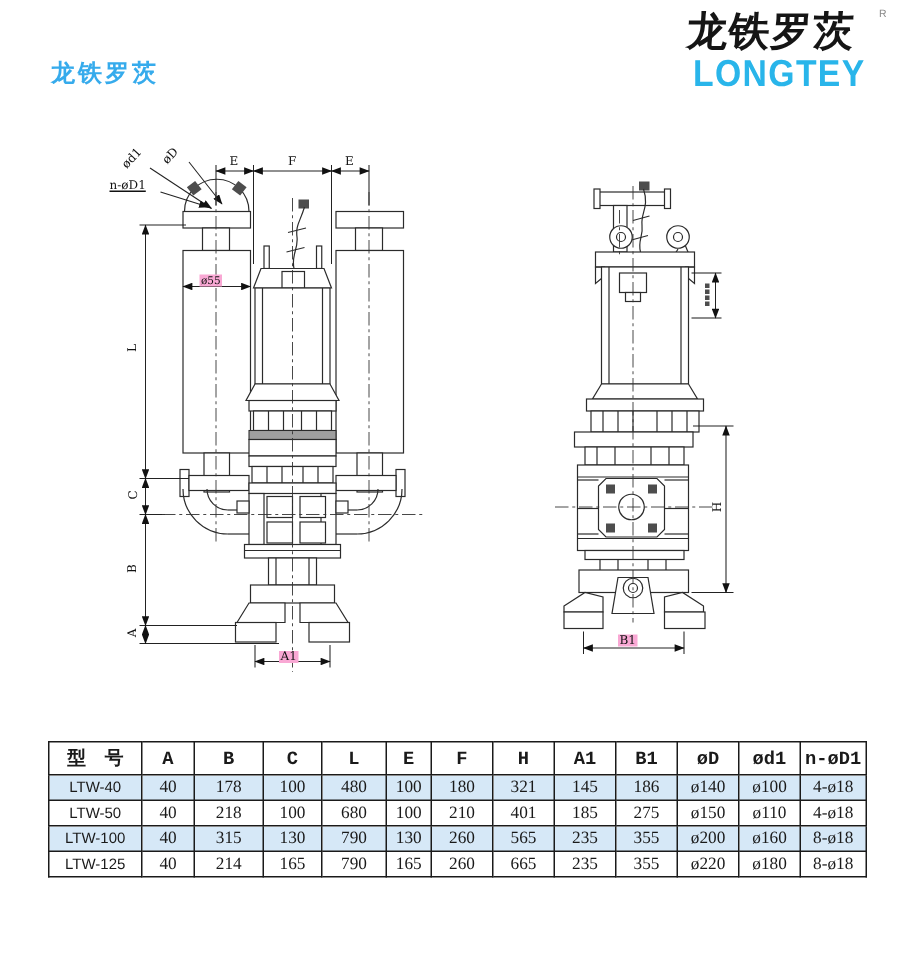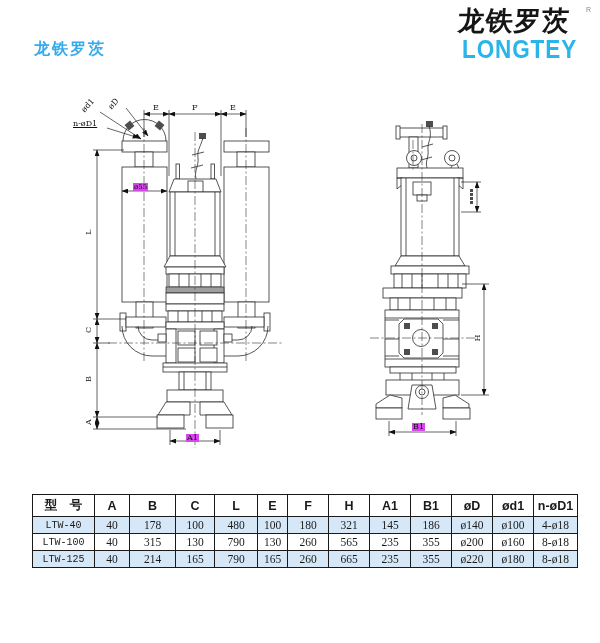--- a/index.html
+++ b/index.html
@@ -25,30 +25,30 @@
   .gray{fill:#9f9f9f;stroke:#2b2b2b;stroke-width:.7;}
   .cl{stroke:#333;stroke-width:.6;fill:none;stroke-dasharray:9 2.5 2 2.5;}
   .dm{stroke:#222;stroke-width:.7;fill:none;}
 
   
   .dim{position:absolute;font-family:"DejaVu Serif",serif;font-size:8px;color:#111;
        white-space:nowrap;line-height:8px;}
   .rot{transform:rotate(-90deg);transform-origin:center;}
   .sl{transform:rotate(-47deg);transform-origin:left bottom;}
   .ul{text-decoration:underline;}
-  .bg{background:#d946ef;padding:0 1px;}
+  .bg{background:#f9a8d4;padding:0 1px;}
   .tiny{font-size:7px;}
 
   
   table{position:absolute;left:32px;top:494px;border-collapse:collapse;table-layout:fixed;
         width:545px;}
   th,td{border:1px solid #1a1a1a;text-align:center;padding:0;overflow:hidden;}
-  thead th{height:21px;font-size:12.5px;font-weight:bold;font-family:Liberation Sans, sans-serif;}
+  thead th{height:21px;font-size:12.5px;font-weight:bold;font-family:Liberation Mono, monospace;}
   tbody td{height:16px;font-size:11.5px;font-family:"Liberation Serif",serif;}
-  td.model{font-family:Liberation Mono, monospace;font-size:10px;margin-left:36px;}
+  td.model{font-family:Liberation Sans, sans-serif;font-size:10px;margin-left:36px;}
   tbody tr:nth-child(odd){background:#d6e8f7;}
   table{border:1.5px solid #111;}
 </style>
 </head>
 <body>
 
 <div class="page-title">龙铁罗茨</div>
 <div class="logo-cn">龙铁罗茨</div>
 <div class="logo-r">R</div>
 <div class="logo-en">LONGTEY</div>
@@ -325,20 +325,35 @@
       <td>100</td>
       <td>180</td>
       <td>321</td>
       <td>145</td>
       <td>186</td>
       <td>ø140</td>
       <td>ø100</td>
       <td>4-ø18</td>
     </tr>
     <tr>
+      <td class="model">LTW-50</td>
+      <td>40</td>
+      <td>218</td>
+      <td>100</td>
+      <td>680</td>
+      <td>100</td>
+      <td>210</td>
+      <td>401</td>
+      <td>185</td>
+      <td>275</td>
+      <td>ø150</td>
+      <td>ø110</td>
+      <td>4-ø18</td>
+    </tr>
+    <tr>
       <td class="model">LTW-100</td>
       <td>40</td>
       <td>315</td>
       <td>130</td>
       <td>790</td>
       <td>130</td>
       <td>260</td>
       <td>565</td>
       <td>235</td>
       <td>355</td>

